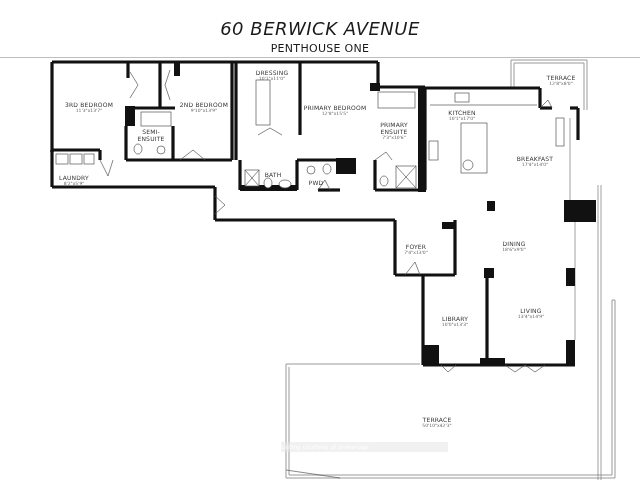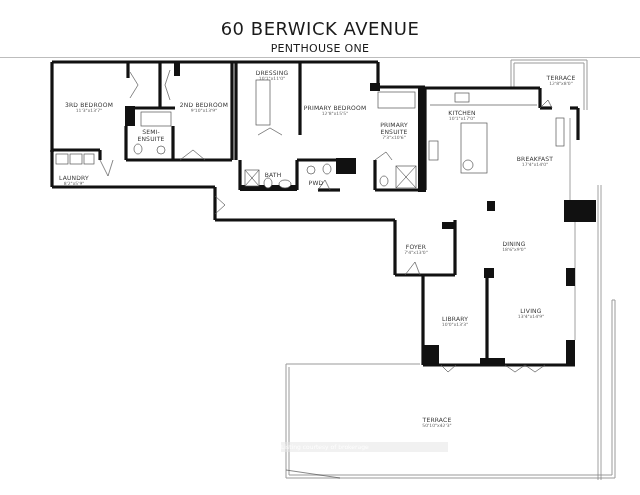--- a/index.html
+++ b/index.html
@@ -1,17 +1,17 @@
 <!DOCTYPE html>
 <html><head>
 <meta charset="utf-8">
 <style>
   html, body { margin: 0; padding: 0; background: #ffffff; }
   body { width: 640px; height: 495px; position: relative; overflow: hidden; font-family: "DejaVu Sans", sans-serif; }
-  .title { position: absolute; left: 0; width: 640px; top: 18px; text-align: center; font-size: 18px; letter-spacing: 0.5px; color: #1a1a1a; }
+  .title { position: absolute; left: 0; width: 640px; top: 18px; text-align: center; font-size: 18px; letter-spacing: 0.5px; color: #1a1a1a; font-style: italic; }
   .subtitle { position: absolute; left: 0; width: 640px; top: 42px; text-align: center; font-size: 11px; color: #1a1a1a; letter-spacing: 0.3px; }
   .title-rule { position: absolute; left: 0; top: 57px; width: 640px; height: 1px; background: #bdbdbd; }
   svg { position: absolute; left: 0; top: 0; }
   .wall { fill: #111; }
   .wline { stroke: #111; stroke-width: 3.2; fill: none; }
   .thin { stroke: #555; stroke-width: 0.7; fill: none; }
   .glass { stroke: #888; stroke-width: 0.8; fill: none; }
   .fix { stroke: #555; stroke-width: 0.7; fill: #fff; }
   .terr { stroke: #999; stroke-width: 1; fill: none; }
   .room-label { position: absolute; transform: translateX(-50%); text-align: center; white-space: nowrap; pointer-events: none; }

